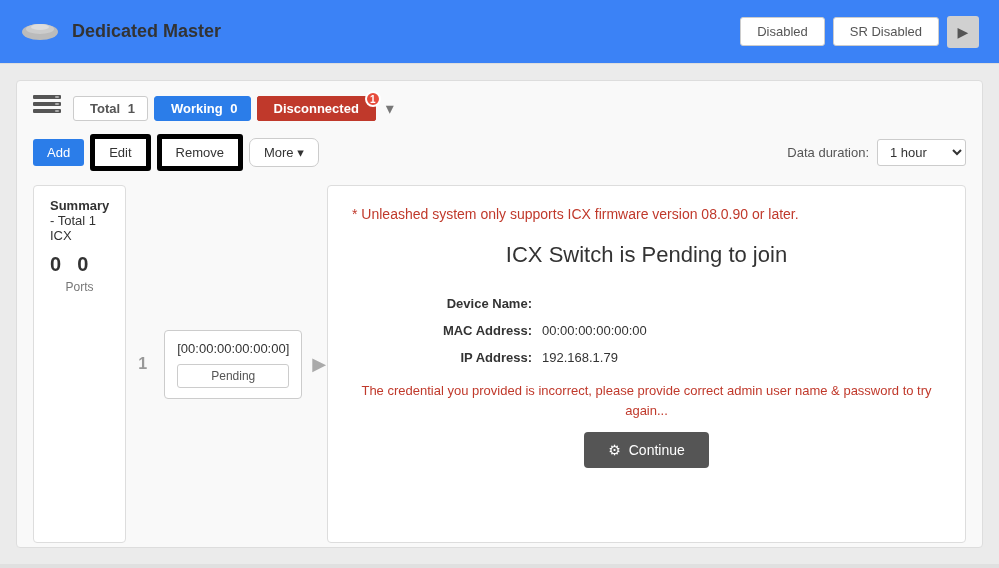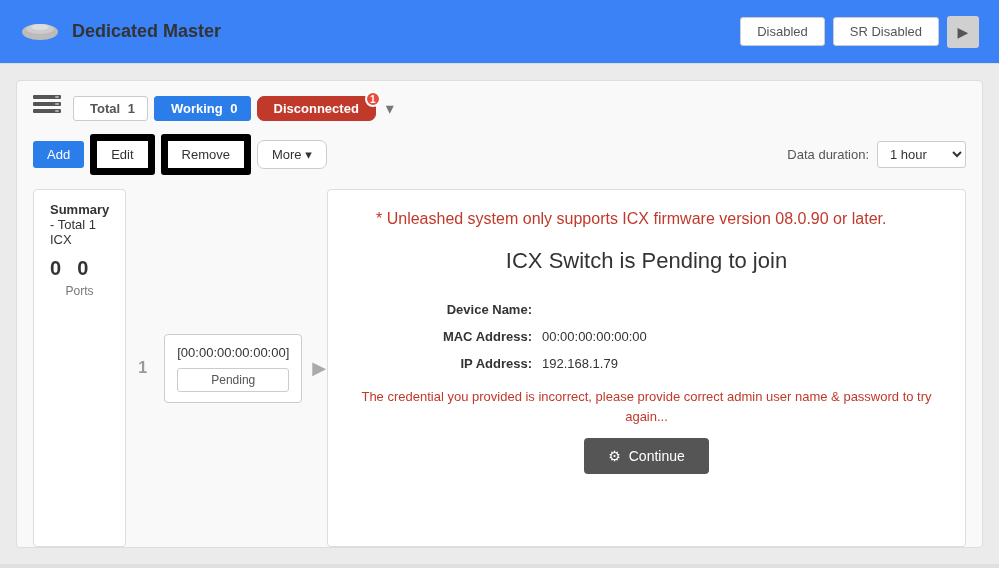--- a/index.html
+++ b/index.html
@@ -116,21 +116,21 @@
       font-size: 13px;
       border-radius: 3px;
     }
     .stat-working span { font-weight: bold; margin-left: 4px; }
     .stat-disconnected {
       background: #c0392b;
       border: 1px solid #c0392b;
       color: #fff;
       padding: 4px 12px;
       font-size: 13px;
-      border-radius: 7px;
+      border-radius: 2px;
       position: relative;
       cursor: pointer;
     }
     .stat-disconnected span { font-weight: bold; margin-left: 4px; }
     .badge {
       position: absolute;
       top: -6px;
       right: -6px;
       background: #e74c3c;
       border: 2px solid #fff;
@@ -163,21 +163,21 @@
       color: #fff;
       border: none;
       border-radius: 3px;
       padding: 6px 14px;
       font-size: 13px;
       cursor: pointer;
     }
     .btn-default {
       background: #fff;
       color: #333;
-      border: 7px solid #000000;
+      border: 5px solid #000000;
       border-radius: 3px;
       padding: 6px 14px;
       font-size: 13px;
       cursor: pointer;
     }
     .btn-more {
       background: #fff;
       color: #333;
       border: 1px solid #ccc;
       border-radius: 7px;
@@ -278,23 +278,22 @@
     .right-panel {
       flex: 1;
       background: #fff;
       border: 1px solid #ddd;
       border-radius: 4px;
       padding: 20px 24px;
       overflow-y: auto;
     }
     .warning-text {
       color: #c0392b;
-      font-size: 16px;
+      font-size: 14px;
       margin-bottom: 20px;
-      margin-left: 24px;
     }
     .panel-title {
       font-size: 22px;
       color: #333;
       text-align: center;
       margin-bottom: 28px;
       font-weight: normal;
     }
     .detail-row {
       display: flex;

